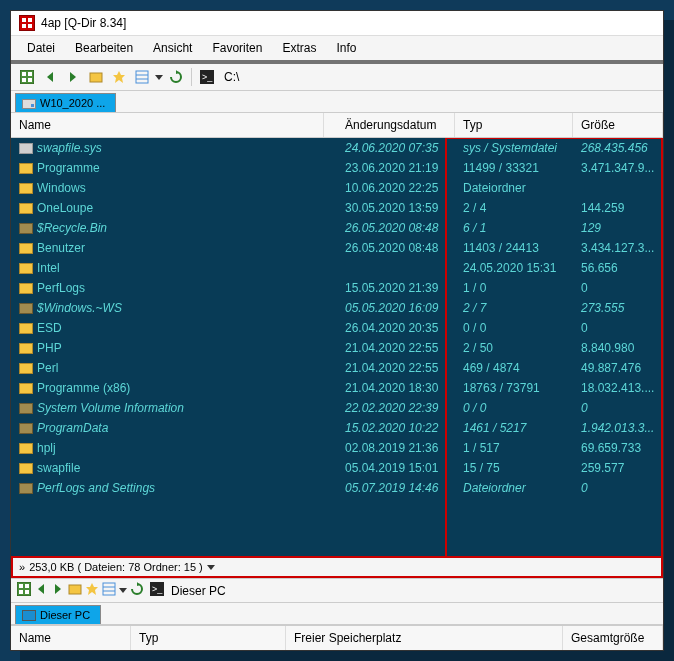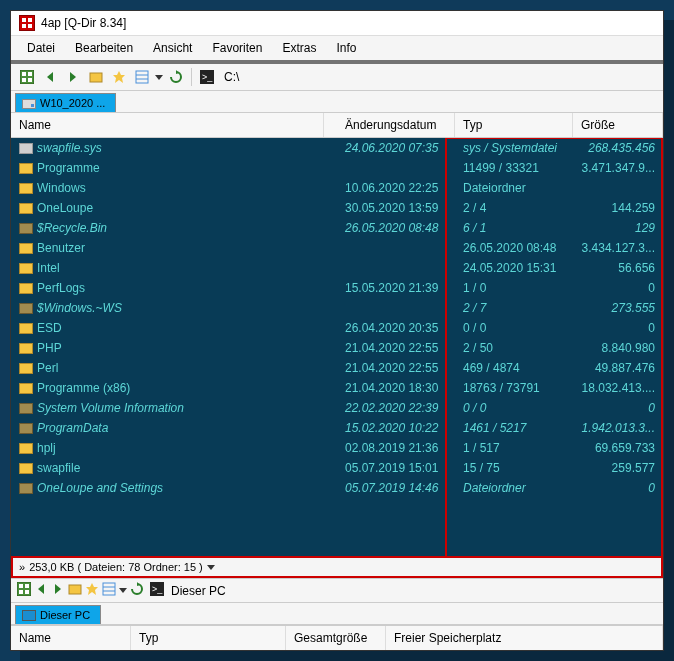--- a/index.html
+++ b/index.html
@@ -100,21 +100,21 @@
       border-bottom: 1px solid #ccc;
     }
     .headers .col {
       padding: 5px 8px;
       border-right: 1px solid #ddd;
       text-align: left;
     }
     .col-name { flex: 1 1 215px; }
     .col-date { flex: 0 0 118px; margin-left: 13px; }
     .col-type { flex: 0 0 118px; }
-    .col-size { flex: 0 0 90px; text-align: right; }
+    .col-size { flex: 0 0 90px; text-align: left; }
     .file-list {
       flex: 1;
       background: #083b56;
       color: #5dd7d7;
       overflow: hidden;
       position: relative;
     }
     .row {
       display: flex;
       padding: 2px 0;
@@ -280,20 +280,21 @@
     <div class="file-list" id="file-list">
       <div class="highlight-box hb-top"></div>
     <div class="row italic">
           <div class="col col-name"><span class="file-icn sys"></span><span>swapfile.sys</span></div>
           <div class="col col-date">24.06.2020 07:35</div>
           <div class="col col-type">sys / Systemdatei</div>
           <div class="col col-size">268.435.456</div>
         </div>
         <div class="row">
           <div class="col col-name"><span class="folder-icn"></span><span>Programme</span></div>
+          <div class="col col-date">23.06.2020 21:19</div>
           <div class="col col-type">11499 / 33321</div>
           <div class="col col-size">3.471.347.9...</div>
         </div>
         <div class="row">
           <div class="col col-name"><span class="folder-icn"></span><span>Windows</span></div>
           <div class="col col-date">10.06.2020 22:25</div>
           <div class="col col-type">Dateiordner</div>
           <div class="col col-size"></div>
         </div>
         <div class="row">
@@ -304,35 +305,37 @@
         </div>
         <div class="row italic">
           <div class="col col-name"><span class="folder-icn dim"></span><span>$Recycle.Bin</span></div>
           <div class="col col-date">26.05.2020 08:48</div>
           <div class="col col-type">6 / 1</div>
           <div class="col col-size">129</div>
         </div>
         <div class="row">
           <div class="col col-name"><span class="folder-icn"></span><span>Benutzer</span></div>
           <div class="col col-date">26.05.2020 08:48</div>
+          <div class="col col-type">11403 / 24413</div>
           <div class="col col-size">3.434.127.3...</div>
         </div>
         <div class="row">
           <div class="col col-name"><span class="folder-icn"></span><span>Intel</span></div>
           <div class="col col-date">24.05.2020 15:31</div>
           <div class="col col-size">56.656</div>
         </div>
         <div class="row">
           <div class="col col-name"><span class="folder-icn"></span><span>PerfLogs</span></div>
           <div class="col col-date">15.05.2020 21:39</div>
           <div class="col col-type">1 / 0</div>
           <div class="col col-size">0</div>
         </div>
         <div class="row italic">
           <div class="col col-name"><span class="folder-icn dim"></span><span>$Windows.~WS</span></div>
+          <div class="col col-date">05.05.2020 16:09</div>
           <div class="col col-type">2 / 7</div>
           <div class="col col-size">273.555</div>
         </div>
         <div class="row">
           <div class="col col-name"><span class="folder-icn"></span><span>ESD</span></div>
           <div class="col col-date">26.04.2020 20:35</div>
           <div class="col col-type">0 / 0</div>
           <div class="col col-size">0</div>
         </div>
         <div class="row">
@@ -366,26 +369,26 @@
           <div class="col col-size">1.942.013.3...</div>
         </div>
         <div class="row">
           <div class="col col-name"><span class="folder-icn"></span><span>hplj</span></div>
           <div class="col col-date">02.08.2019 21:36</div>
           <div class="col col-type">1 / 517</div>
           <div class="col col-size">69.659.733</div>
         </div>
         <div class="row">
           <div class="col col-name"><span class="folder-icn"></span><span>swapfile</span></div>
-          <div class="col col-date">05.07.2019 15:01</div>
+          <div class="col col-date">05.04.2019 15:01</div>
           <div class="col col-type">15 / 75</div>
           <div class="col col-size">259.577</div>
         </div>
         <div class="row italic">
-          <div class="col col-name"><span class="folder-icn dim"></span><span>OneLoupe and Settings</span></div>
+          <div class="col col-name"><span class="folder-icn dim"></span><span>PerfLogs and Settings</span></div>
           <div class="col col-date">05.07.2019 14:46</div>
           <div class="col col-type">Dateiordner</div>
           <div class="col col-size">0</div>
         </div>
       </div>
   </div>
 
   <div class="status-bar red-border">
     <span>»</span>
     <span>253,0 KB ( Dateien: 78 Ordner: 15  )</span>
@@ -432,18 +435,18 @@
     </div>
     <div class="tab-row">
       <div class="tab">
         <span class="monitor-icon"></span>
         <span>Dieser PC</span>
       </div>
     </div>
     <div class="bottom-headers">
       <div class="col bcol-name">Name</div>
       <div class="col bcol-type">Typ</div>
+      <div class="col bcol-free">Freier Speicherplatz</div>
       <div class="col bcol-total">Gesamtgröße</div>
-      <div class="col bcol-free">Freier Speicherplatz</div>
     </div>
   </div>
 
 </div>
 
 </body></html>

